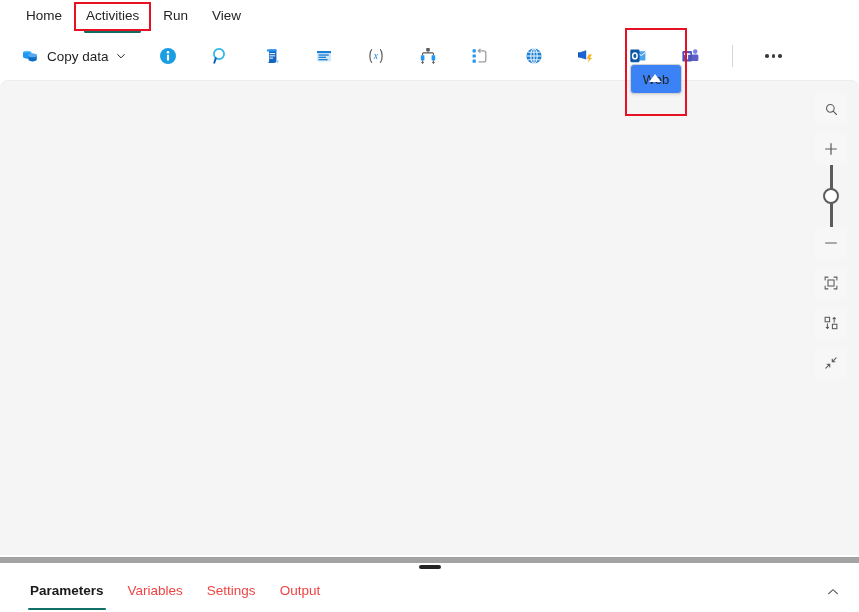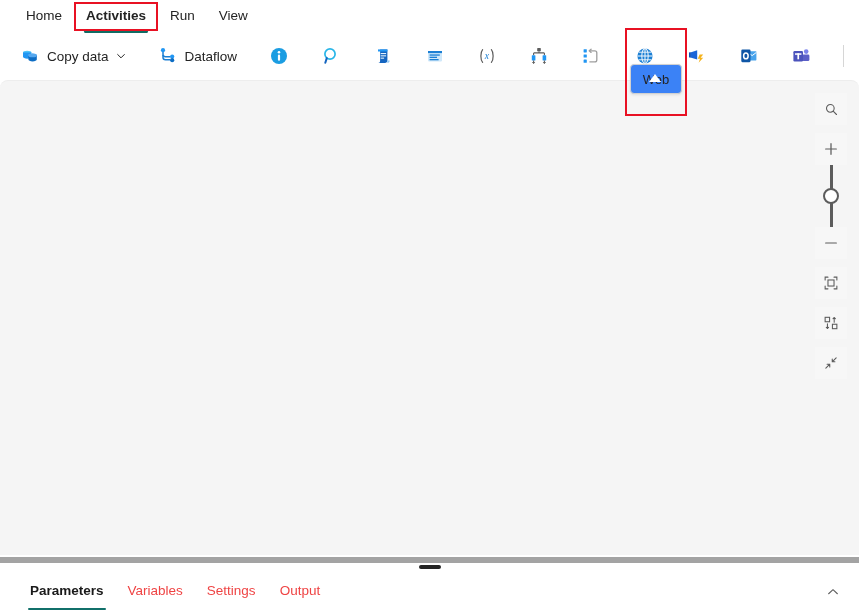--- a/index.html
+++ b/index.html
@@ -15,21 +15,21 @@
   .ribbon-tabs {
     position: absolute; left: 0; top: 0; width: 859px; height: 32px;
     display: flex; align-items: center; padding-left: 14px; gap: 0px;
     background: #ffffff;
   }
   .ribbon-tab {
     position: relative;
     font-size: 13.5px; color: #242424; line-height: 1;
     padding: 6px 12px; cursor: pointer; white-space: nowrap;
   }
-  .ribbon-tab.selected { font-weight: 700; }
+  .ribbon-tab.selected { font-weight: 400; }
   .ribbon-tab.selected .tab-underline {
     position: absolute; left: 10px; right: 10px; bottom: -4px;
     height: 3px; background: #116c63; border-radius: 2px;
   }
   .redbox {
     position: absolute; left: 0; top: -1px; right: 0; bottom: -2px;
     border: 2.5px solid #e81123; pointer-events: none;
   }
 
   
@@ -163,32 +163,20 @@
             <path d="M8.4 9.4v4.2c0 1.05 1.88 1.9 4.2 1.9s4.2-.85 4.2-1.9V9.4z" fill="#0d6dc4"></path>
             <ellipse cx="12.6" cy="9.4" rx="4.2" ry="1.9" fill="#56a8ef"></ellipse>
           </svg>
         </span>
         <span>Copy data</span>
         <svg class="chev" viewBox="0 0 12 12">
           <path d="M2 4.2 L6 8.2 L10 4.2" stroke="#242424" stroke-width="1.2" fill="none" stroke-linecap="round" stroke-linejoin="round"></path>
         </svg>
       </div>
 
-      <div class="cmd-item">
-        <span class="cmd-icon">
-          <svg viewBox="0 0 20 20" width="20" height="20">
-            <path d="M5 4.5 v4 c0 1.4 1 2.2 2.4 2.2 h5.2" stroke="#1b7fd4" stroke-width="1.5" fill="none"></path>
-            <path d="M5 9 v2.5 c0 1.4 1 2.2 2.4 2.2 h5.2" stroke="#1b7fd4" stroke-width="1.5" fill="none"></path>
-            <circle cx="5" cy="4.2" r="2.1" fill="#2196f3"></circle>
-            <circle cx="14.2" cy="10.6" r="2.1" fill="#2196f3"></circle>
-            <circle cx="14.2" cy="14.2" r="2.1" fill="#0d6dc4"></circle>
-          </svg>
-        </span>
-        <span>Dataflow</span>
-      </div>
 
 
       <div class="cmd-item">
         <span class="cmd-icon">
           <svg viewBox="0 0 20 20" width="20" height="20">
             <circle cx="10" cy="10" r="8" fill="#1b9de2"></circle>
             <circle cx="10" cy="6.2" r="1.3" fill="#ffffff"></circle>
             <rect x="8.9" y="8.6" width="2.2" height="6.2" rx="1.1" fill="#ffffff"></rect>
           </svg>
         </span>

